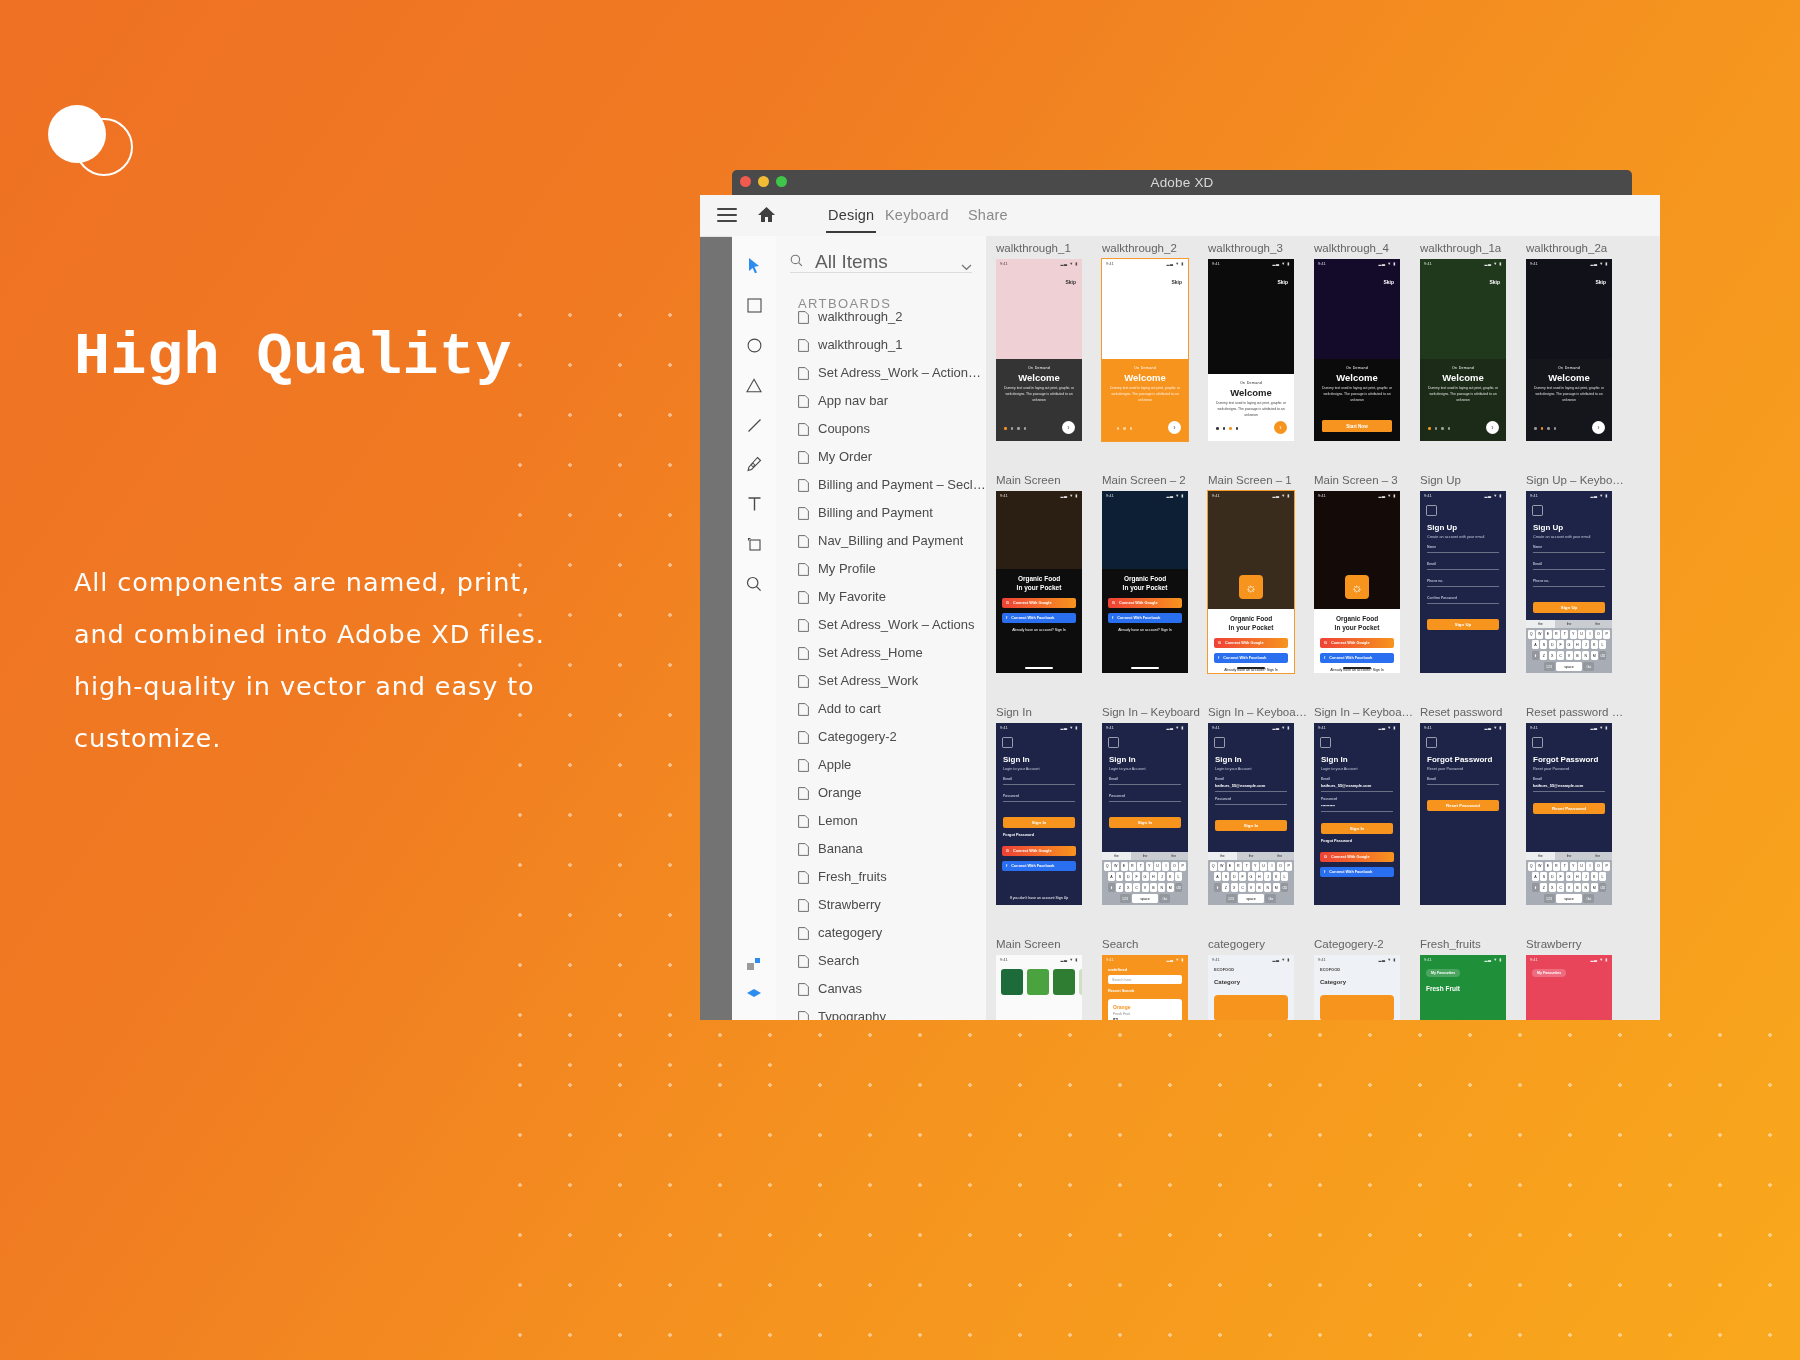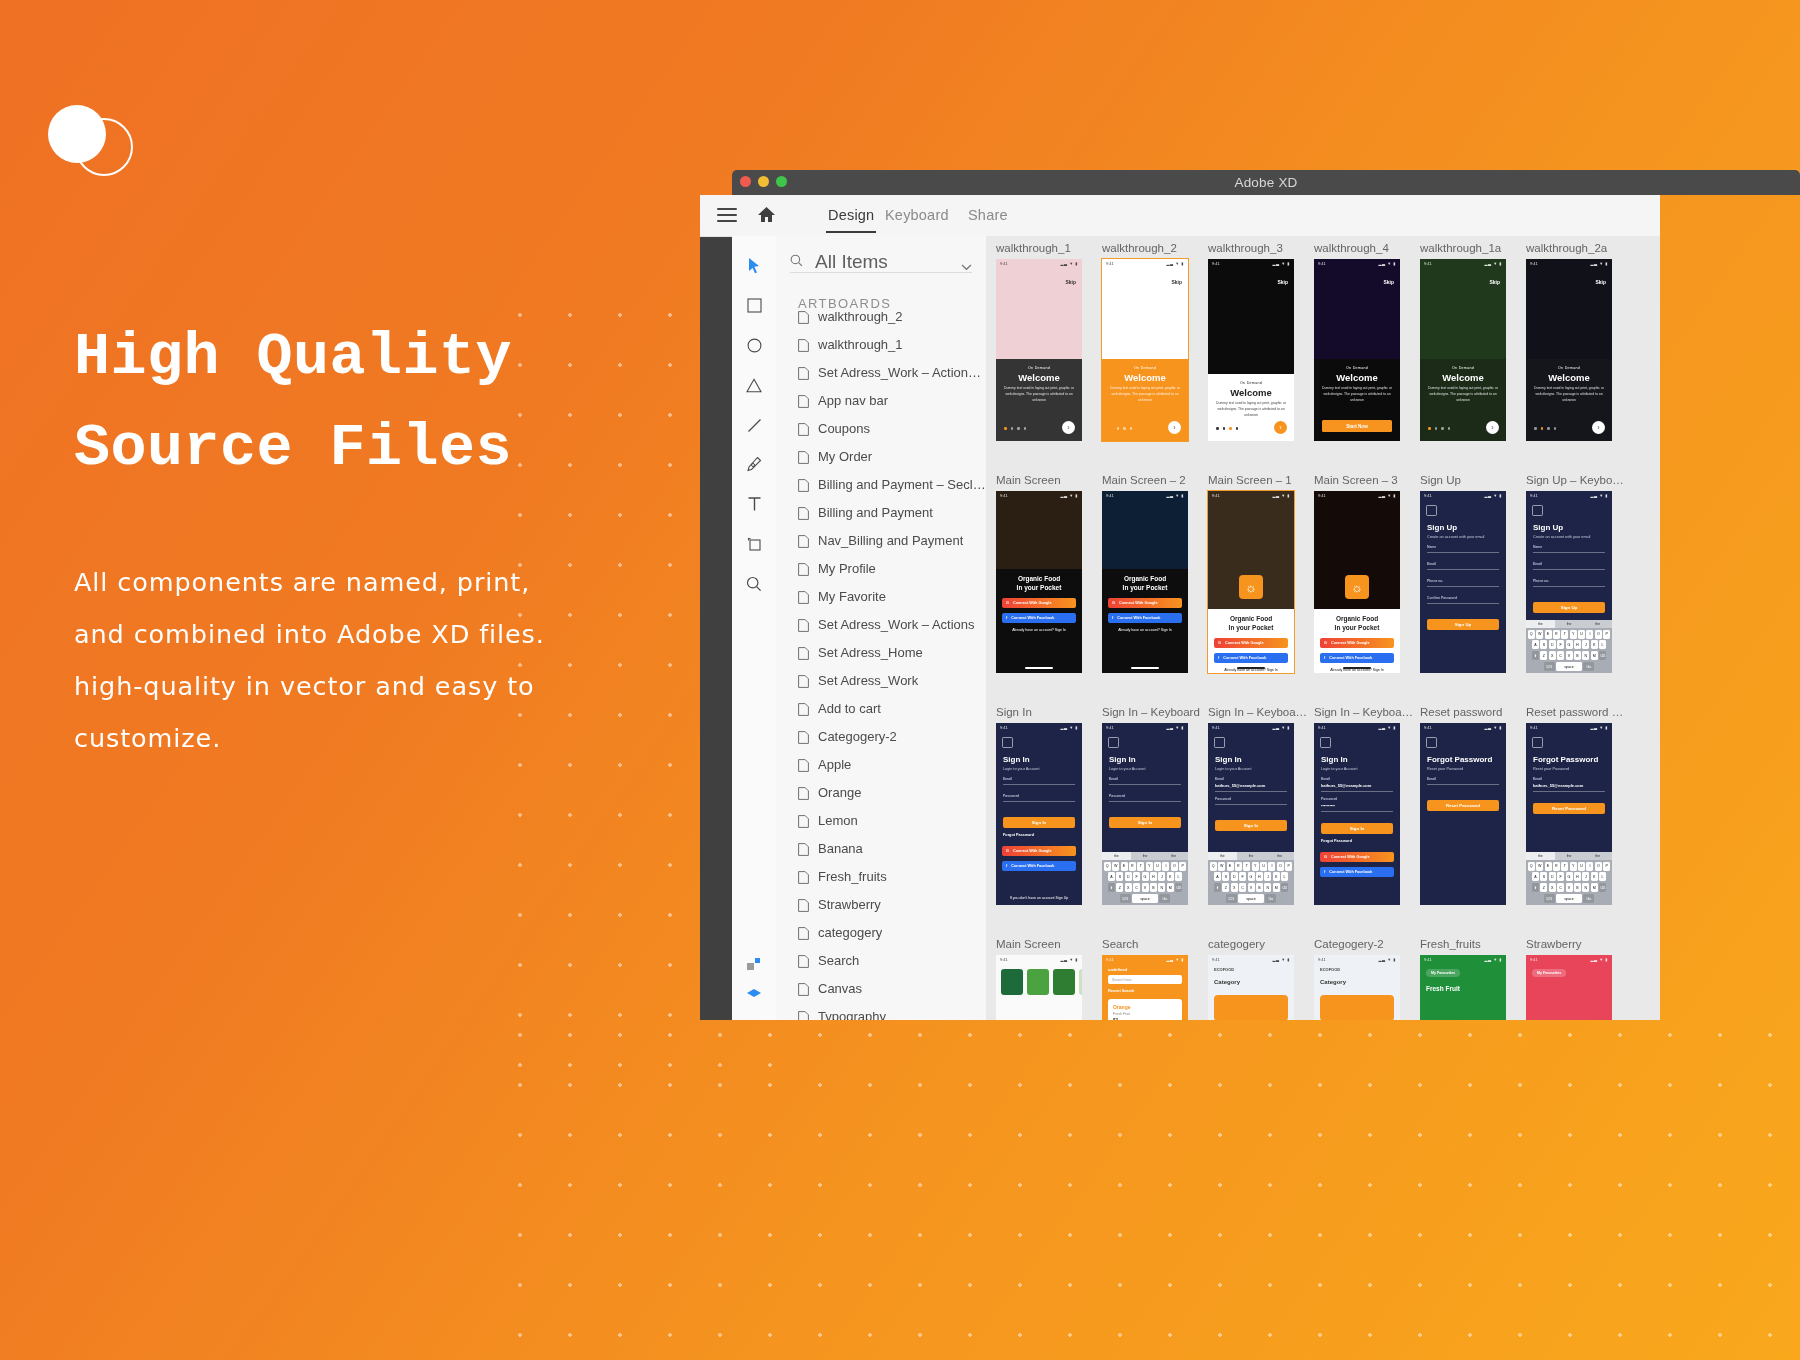--- a/index.html
+++ b/index.html
@@ -30,34 +30,34 @@
   .body-copy{
     position:absolute;left:74px;top:556px;width:560px;
     color:#fff;font-size:25.5px;line-height:2.04;letter-spacing:.9px;font-weight:400;
     font-family:"DejaVu Sans","Liberation Sans",sans-serif;
   }
   .body-copy div{white-space:nowrap;}
 
   
   .xd-window{position:absolute;left:732px;top:170px;width:1068px;height:850px;}
   .titlebar{
-    position:absolute;left:0;top:0;width:1068px;height:25px;background:#4a4a4a;
+    position:absolute;left:0;top:0;width:900px;height:25px;background:#4a4a4a;
     border-top-left-radius:5px;border-top-right-radius:5px;
   }
   .tl-lights{position:absolute;left:8px;top:6px;display:flex;gap:7px;}
   .tl{width:11px;height:11px;border-radius:50%;}
   .tl.red{background:#f15a4f;}
   .tl.yellow{background:#f0bd35;}
   .tl.green{background:#3fc64a;}
   .tl-title{
     position:absolute;left:0;right:0;top:5px;text-align:center;
     color:#d8d8d8;font-size:13.5px;letter-spacing:.2px;
   }
   .xd-body{
-    position:absolute;left:-32px;top:25px;width:960px;height:825px;background:#404040;overflow:hidden;
+    position:absolute;left:-32px;top:25px;width:960px;height:825px;background:#737373;overflow:hidden;
   }
   
   .menu-row{position:absolute;left:0;top:0;width:1100px;height:41px;background:#f5f5f5;border-bottom:1px solid #e3e3e3;}
   .hamburger{position:absolute;left:17px;top:13px;width:20px;height:14px;}
   .hamburger span{display:block;height:2px;background:#454545;margin-bottom:4px;border-radius:1px;}
   .home-icon{position:absolute;left:57px;top:11px;}
   .menu-tab{position:absolute;top:12px;font-size:14.5px;color:#8a8a8a;letter-spacing:.2px;}
   .menu-tab.active{color:#3a3a3a;}
   .menu-tab.active:after{
     content:"";position:absolute;left:-2px;right:-2px;bottom:-10px;height:2px;background:#3a3a3a;
@@ -147,21 +147,20 @@
 <div class="dots" id="dots-mid"></div>
 <div class="dots" id="dots-bottom"></div>
 
 <div class="logo-wrap">
   <div class="logo-ring"></div>
   <div class="logo-dot"></div>
 </div>
 
 <div class="headline">
   <div>High Quality</div>
-  <div>Source Files</div>
 </div>
 
 <div class="body-copy">
   <div>All components are named, print,</div>
   <div>and combined into Adobe XD files.</div>
   <div>high-quality in vector and easy to</div>
   <div>customize.</div>
 </div>
 
 <div class="xd-window">

